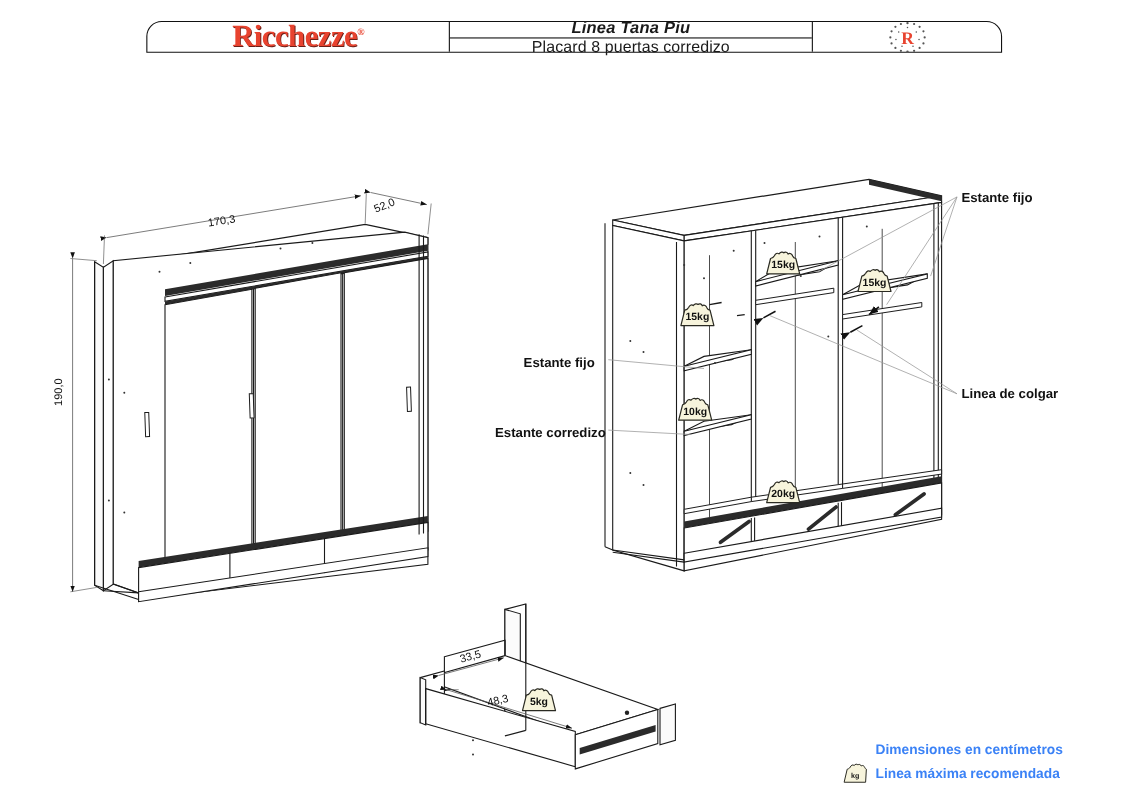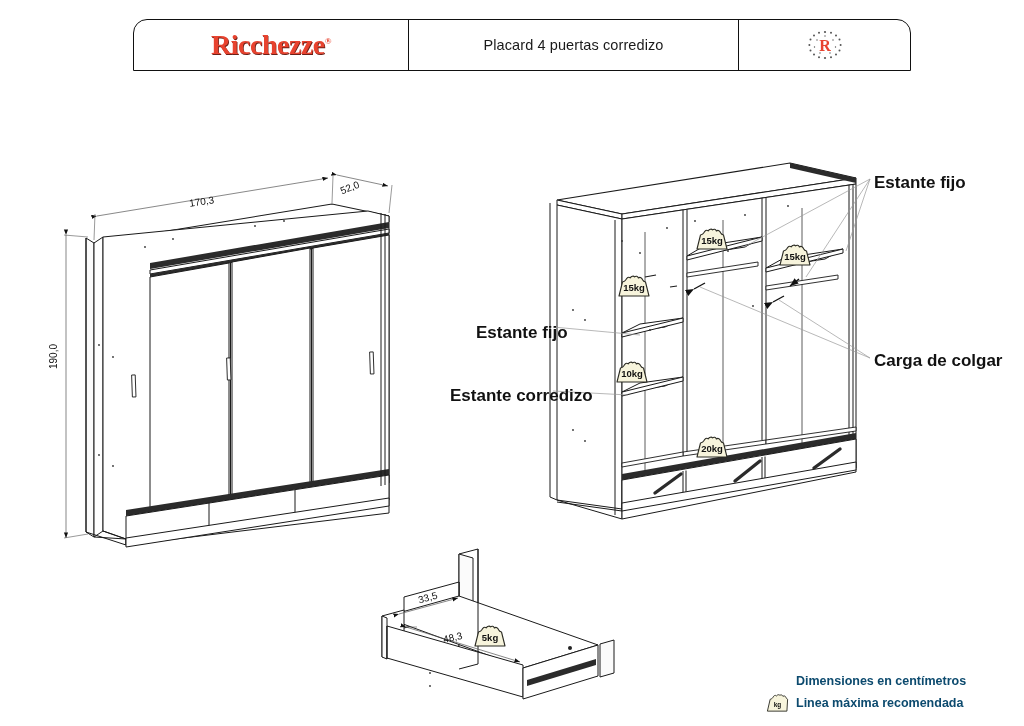--- a/index.html
+++ b/index.html
@@ -5,21 +5,21 @@
   html,body{margin:0;padding:0;background:#ffffff;}
   body{
     width:1024px;height:726px;position:relative;overflow:hidden;
     font-family:"Liberation Sans", sans-serif;
     color:#1a1a1a;
   }
   .sheet{position:absolute;inset:0;}
 
   
   .titleblock{
-    position:absolute;left:133px;top:19px;width:778px;height:52px;
+    position:absolute;left:133px;top:19px;width:778px;height:29px;
     border:1.6px solid #111;
     border-top-left-radius:14px;border-top-right-radius:14px;
     box-sizing:border-box;display:flex;background:#fff;
   }
   .tb-cell{box-sizing:border-box;display:flex;align-items:center;justify-content:center;}
   .tb-logo{width:275px;border-right:1.6px solid #111;}
   .tb-mid{width:330px;border-right:1.6px solid #111;flex-direction:column;padding:0;}
   .tb-emblem{flex:1;}
   .tb-mid-top,.tb-mid-bot{
     width:100%;flex:1;display:flex;align-items:center;justify-content:center;box-sizing:border-box;
@@ -35,53 +35,56 @@
   .brand-reg{font-size:9px;vertical-align:super;color:#e8432f;text-shadow:none;}
   .line-name{font-size:15px;font-weight:bold;font-style:italic;letter-spacing:0.2px;}
   .prod-name{font-size:14.5px;font-weight:normal;letter-spacing:0.1px;}
   .emblem-wrap{position:relative;width:42px;height:34px;}
 
   
   svg.draw{position:absolute;left:0;top:0;width:1024px;height:726px;}
 
   
   .callout{
-    position:absolute;font-size:17px;font-weight:bold;color:#111;white-space:nowrap;
+    position:absolute;font-size:12px;font-weight:bold;color:#111;white-space:nowrap;
   }
   .cl-estante-fijo-l{left:476px;top:323px;}
   .cl-estante-flot{left:450px;top:386px;}
   .cl-estante-fijo-r{left:874px;top:173px;}
   .cl-barra{left:874px;top:351px;}
 
   
   .dim{position:absolute;font-size:10px;color:#111;white-space:nowrap;}
   .dim-170{left:189px;top:196px;transform:rotate(-8.5deg);}
   .dim-52{left:340px;top:182px;transform:rotate(-22deg);}
   .dim-190{left:48px;top:369px;transform:rotate(-90deg);transform-origin:left top;}
   .dim-335{left:418px;top:592px;transform:rotate(-15deg);}
   .dim-483{left:443px;top:632px;transform:rotate(-13deg);}
 
   
   .legend{position:absolute;left:766px;top:670px;width:248px;}
   .legend-row{display:flex;align-items:center;gap:7px;height:22px;}
-  .legend-text{font-size:12.5px;font-weight:bold;color:#0c4a6e;}
+  .legend-text{font-size:12.5px;font-weight:bold;color:#3b82f6;}
   .legend-pad{width:23px;height:20px;flex:0 0 23px;}
 </style>
 </head>
 <body>
 
 <div class="sheet">
 
   <div class="titleblock">
     <div class="tb-cell tb-logo">
       <span class="brand"><span>Ricchezze</span><span class="brand-reg">®</span></span>
     </div>
     <div class="tb-cell tb-mid">
+      <div class="tb-mid-top">
+        <span class="line-name">Linea Tana Piu</span>
+      </div>
       <div class="tb-mid-bot">
-        <span class="prod-name">Placard 4 puertas corredizo</span>
+        <span class="prod-name">Placard 8 puertas corredizo</span>
       </div>
     </div>
     <div class="tb-cell tb-emblem">
       <div class="emblem-wrap">
         <svg viewBox="0 0 42 34" width="42" height="34">
           <g fill="#555">
             <circle cx="21" cy="4" r="1.1"></circle>
               <circle cx="27" cy="4.8" r="1.0"></circle>
               <circle cx="32" cy="7.4" r="1.0"></circle>
             <circle cx="35.5" cy="11.5" r="1.0"></circle>
@@ -380,21 +383,21 @@
     </g>
     <g>
       <use href="#wtag" x="490" y="637"></use>
       <text x="490" y="641" text-anchor="middle" font-family="Liberation Sans, sans-serif" font-size="9.5" font-weight="bold" fill="#111">5kg</text>
     </g>
   </svg>
 
   <div class="callout cl-estante-fijo-l">Estante fijo</div>
   <div class="callout cl-estante-flot">Estante corredizo</div>
   <div class="callout cl-estante-fijo-r">Estante fijo</div>
-  <div class="callout cl-barra">Carga de colgar</div>
+  <div class="callout cl-barra">Linea de colgar</div>
 
   <div class="dim dim-170">170,3</div>
   <div class="dim dim-52">52,0</div>
   <div class="dim dim-190">190,0</div>
   <div class="dim dim-335">33,5</div>
   <div class="dim dim-483">48,3</div>
 
   <div class="legend">
     <div class="legend-row">
       <div class="legend-pad"></div>

